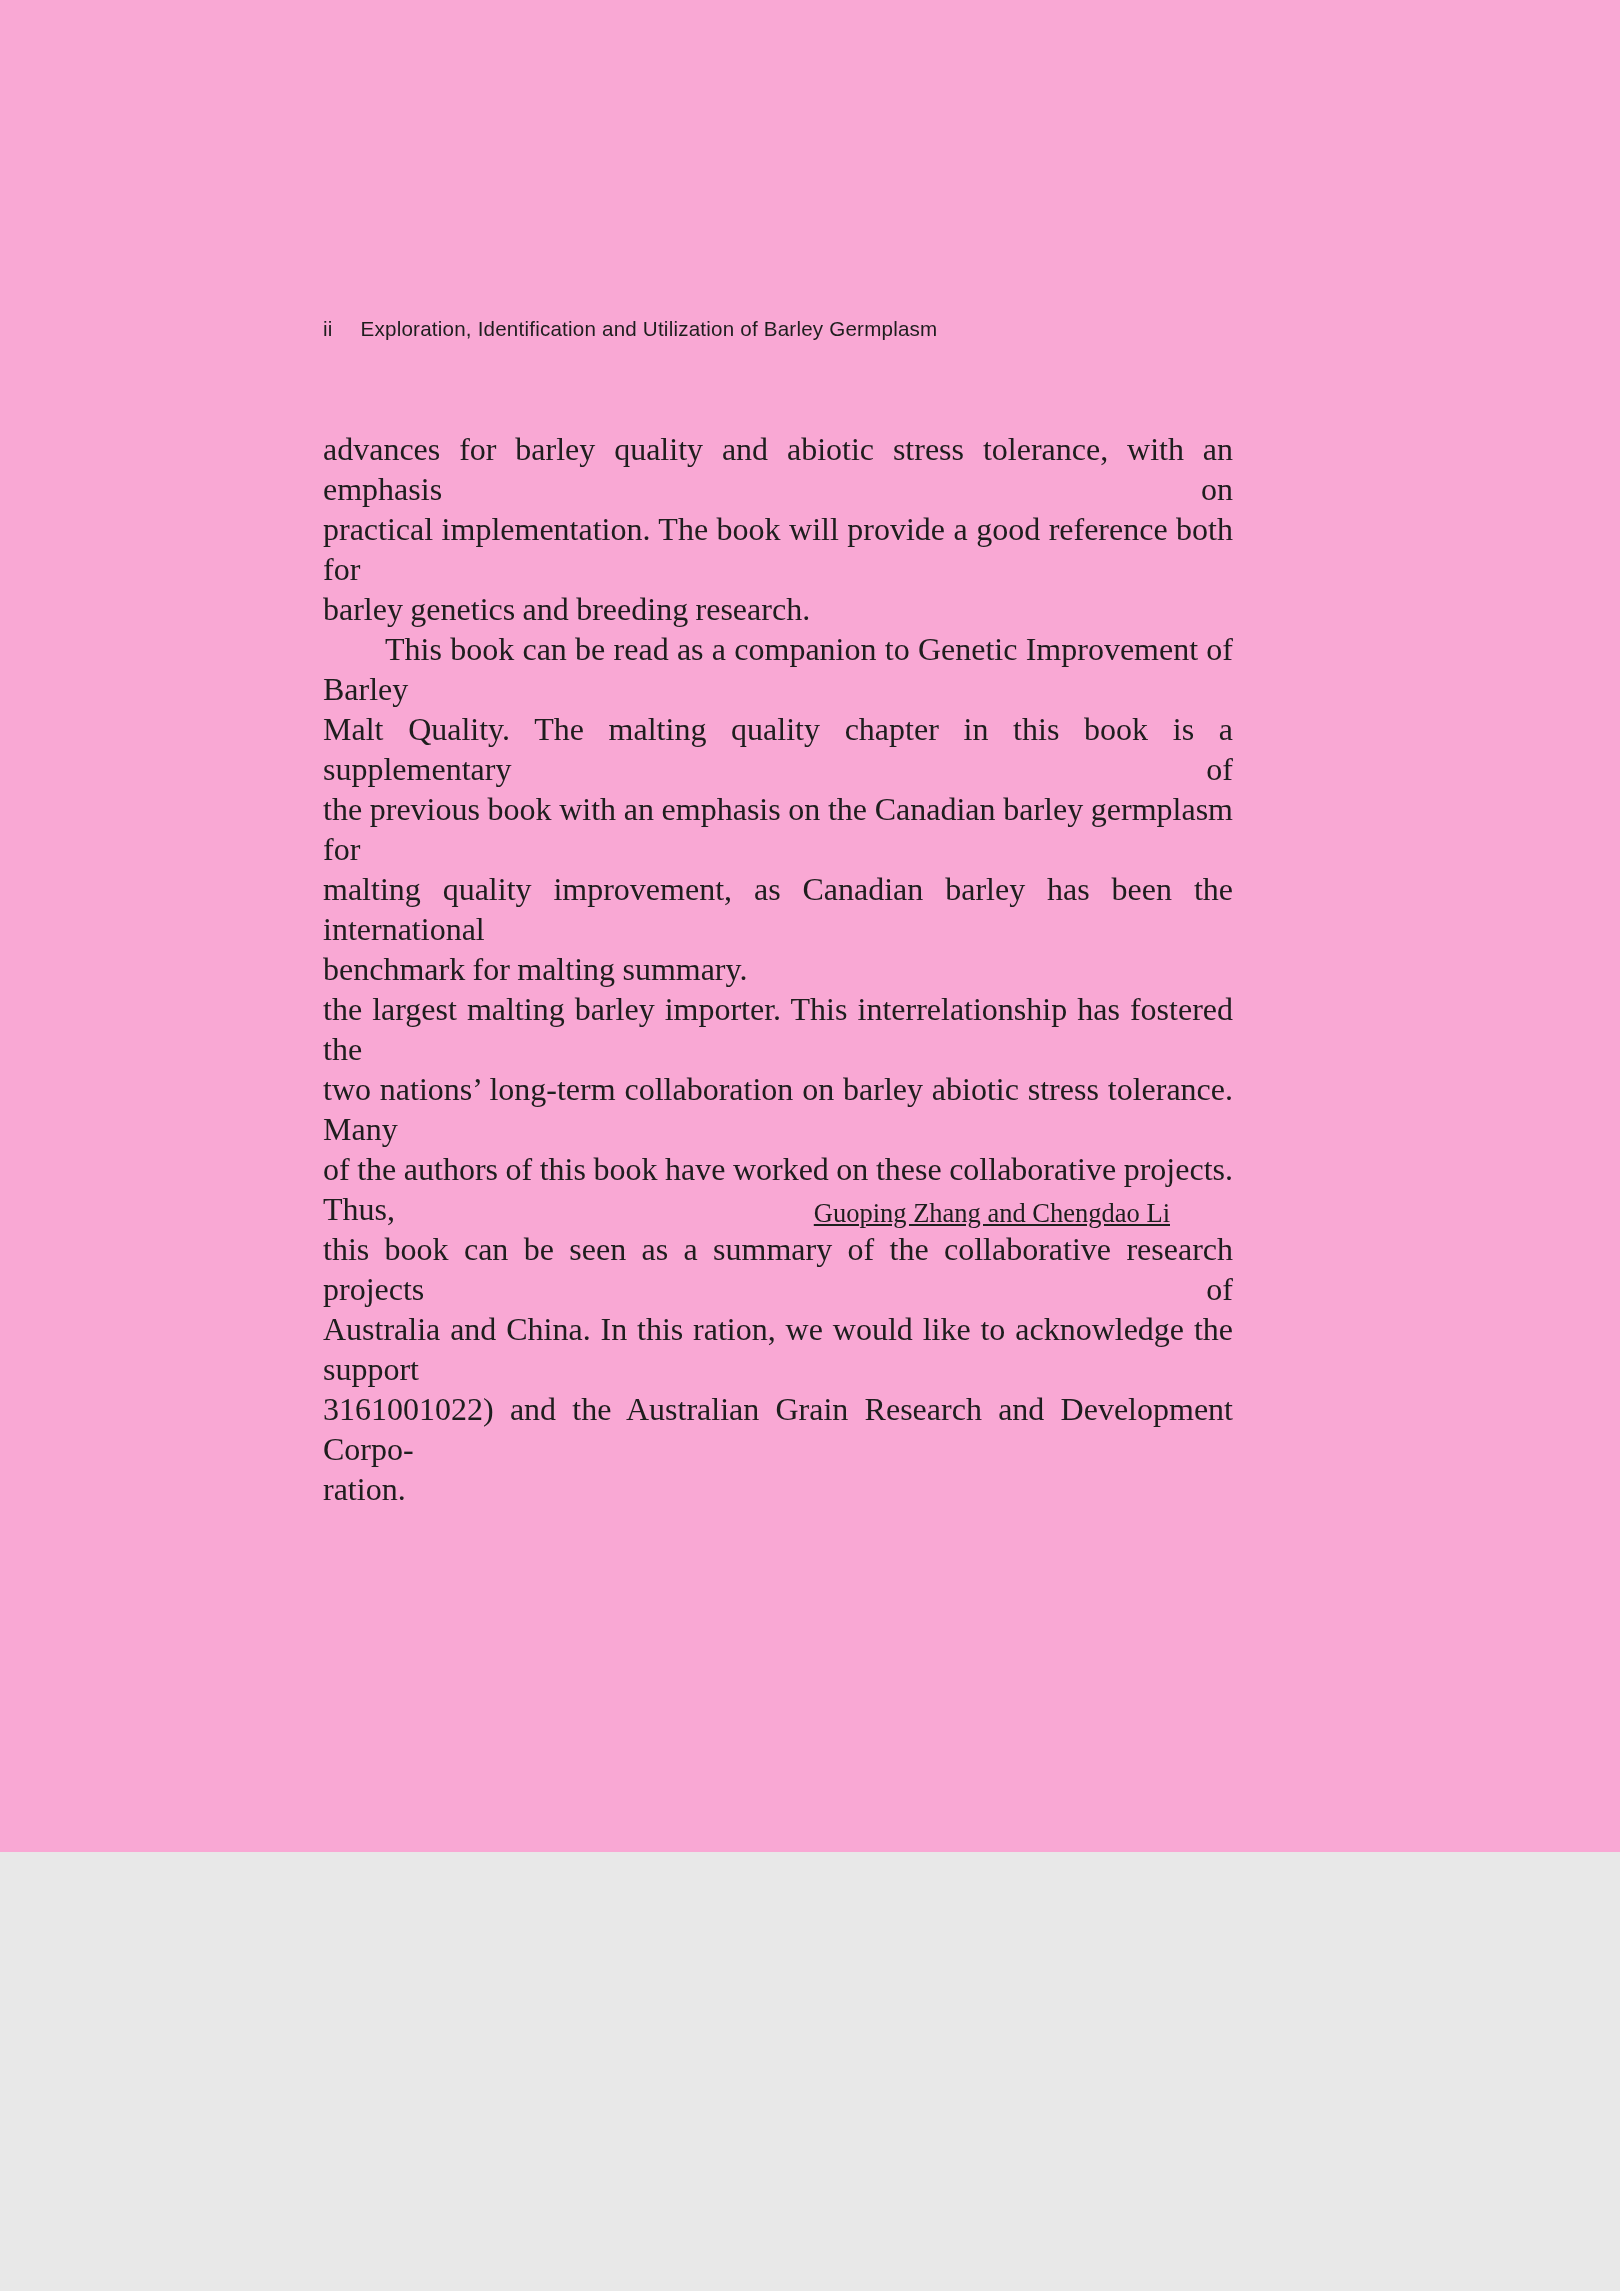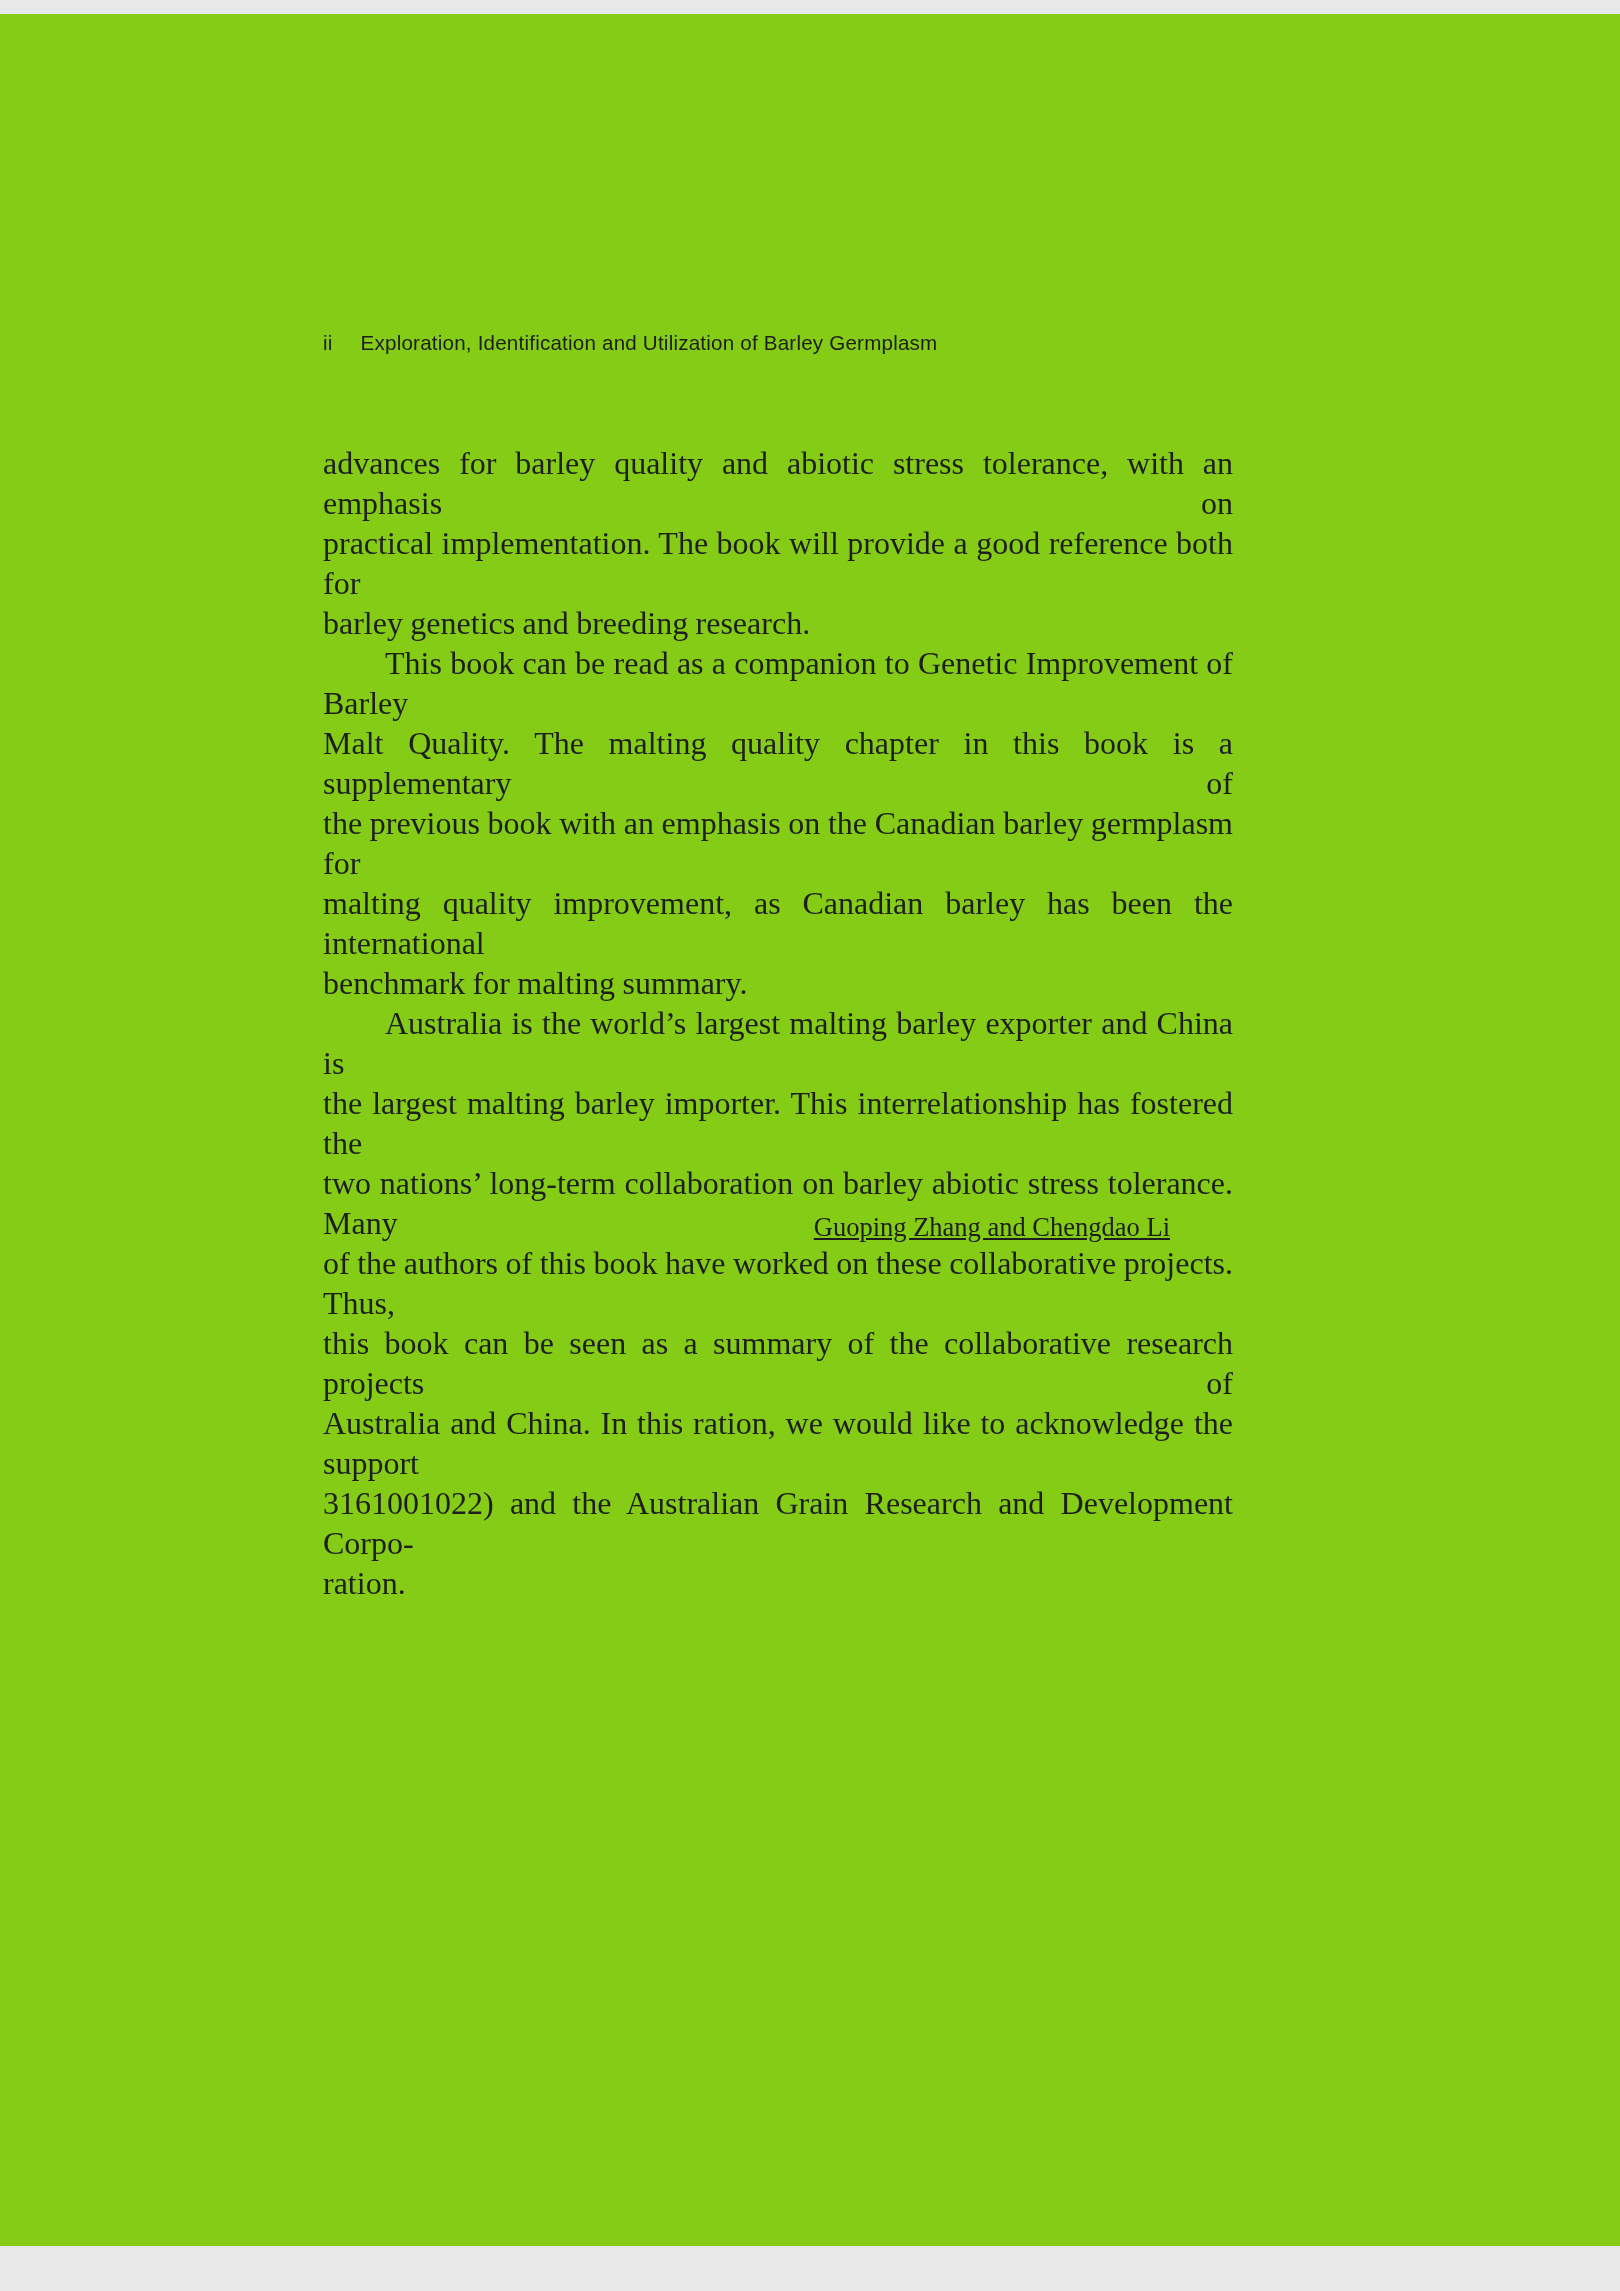--- a/index.html
+++ b/index.html
@@ -3,23 +3,23 @@
 <meta charset="utf-8">
 <style>
   html, body {
     margin: 0;
     padding: 0;
     background: #e8e8e8;
   }
   .page {
     position: relative;
     width: 1620px;
-    height: 2232px;
-    margin: 14px auto;
-    background: #84cc16;
+    height: 1852px;
+    margin: 0 auto;
+    background: #f9a8d4;
     font-family: "Liberation Serif", serif;
     color: #1e1e1e;
     overflow: hidden;
   }
   .running-header {
     position: absolute;
     left: 323px;
     top: 316px;
     width: 980px;
     font-family: "Liberation Sans", sans-serif;
@@ -87,21 +87,20 @@
 
     <section class="para">
       <div class="line just indent"><span>This book can be read as a companion to </span><span class="italic">Genetic Improvement of Barley</span></div>
       <div class="line just"><span class="italic">Malt Quality</span><span>. The malting quality chapter in this book is a supplementary of</span></div>
       <div class="line just">the previous book with an emphasis on the Canadian barley germplasm for</div>
       <div class="line just">malting quality improvement, as Canadian barley has been the international</div>
       <div class="line">benchmark for malting summary.</div>
     </section>
 
     <section class="para">
-      <div class="line just indent">Australia is the world’s largest malting barley exporter and China is</div>
       <div class="line just">the largest malting barley importer. This interrelationship has fostered the</div>
       <div class="line just">two nations’ long-term collaboration on barley abiotic stress tolerance. Many</div>
       <div class="line just">of the authors of this book have worked on these collaborative projects. Thus,</div>
       <div class="line just">this book can be seen as a summary of the collaborative research projects of</div>
       <div class="line just">Australia and China. In this ration, we would like to acknowledge the support</div>
       <div class="line just">3161001022) and the Australian Grain Research and Development Corpo-</div>
       <div class="line">ration.</div>
     </section>
 
   </main>

